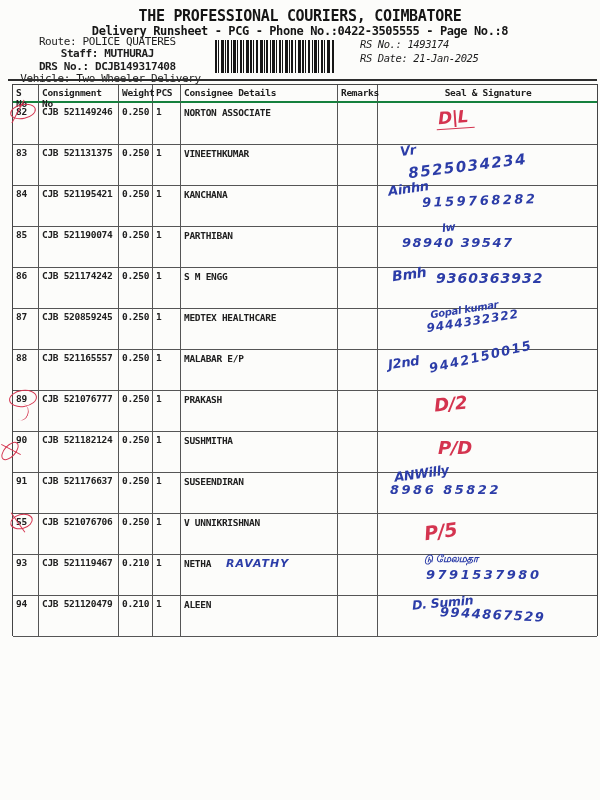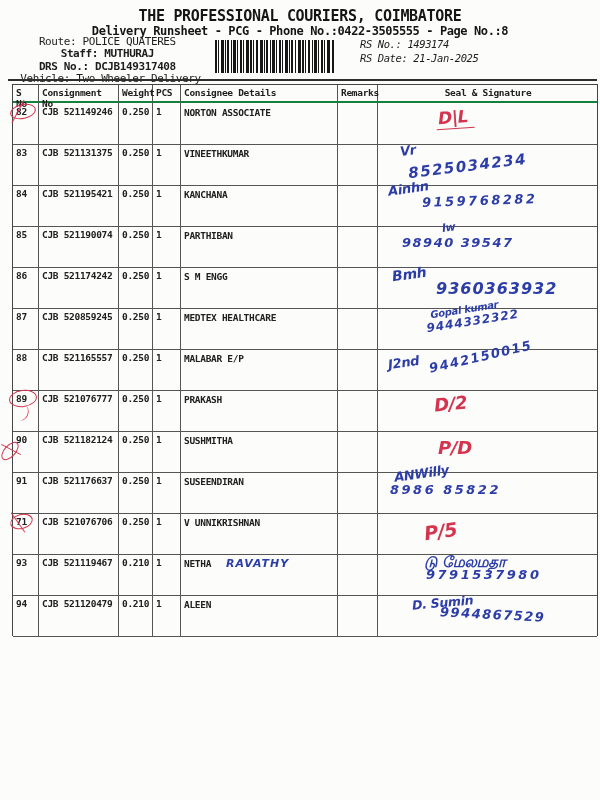--- a/index.html
+++ b/index.html
@@ -46,31 +46,31 @@
         font-size:11px;letter-spacing:1px;margin-left:15px;font-weight:600;}
   
   .row-i0 .sig-red{left:58px;top:4px;transform:rotate(-4deg);border-bottom:1.6px solid #d4344f;padding:0 6px 1px 2px;}
   .row-i1 .sig-sig{left:22px;top:-1px;}
   .row-i1 .sig-phone{left:30px;top:13px;font-size:15px;transform:rotate(-7deg);}
   .row-i2 .sig-sig{left:10px;top:-4px;}
   .row-i2 .sig-phone{left:44px;top:8px;transform:rotate(-2deg);letter-spacing:2.5px;}
   .row-i3 .sig-sig{left:64px;top:-5px;font-size:11px;}
   .row-i3 .sig-phone{left:24px;top:9px;}
   .row-i4 .sig-sig{left:14px;top:-1px;font-size:14px;}
-  .row-i4 .sig-phone{left:58px;top:12px;font-size:16px;letter-spacing:1px;}
+  .row-i4 .sig-phone{left:58px;top:3px;font-size:14px;letter-spacing:1px;}
   .row-i5 .sig-name{left:52px;top:-4px;font-size:10px;transform:rotate(-9deg);}
   .row-i5 .sig-phone{left:48px;top:6px;font-size:12px;transform:rotate(-9deg);letter-spacing:1px;}
   .row-i6 .sig-sig{left:10px;top:6px;}
   .row-i6 .sig-phone{left:50px;top:0;transform:rotate(-13deg);}
   .row-i7 .sig-red{left:56px;top:3px;font-size:18px;transform:rotate(-5deg);}
   .row-i8 .sig-red{left:60px;top:6px;font-size:18px;}
   .row-i9 .sig-sig{left:16px;top:-6px;}
   .row-i9 .sig-phone{left:12px;top:10px;letter-spacing:2.5px;}
   .row-i10 .sig-red{left:46px;top:7px;font-size:19px;transform:rotate(-8deg);}
-  .row-i11 .sig-name{left:46px;top:-1px;font-size:15px;}
+  .row-i11 .sig-name{left:46px;top:-1px;font-size:10px;}
   .row-i11 .sig-phone{left:48px;top:13px;letter-spacing:2.5px;text-align:center;}
   .row-i12 .sig-name{left:34px;top:0;font-size:12.5px;transform:rotate(-5deg);}
   .row-i12 .sig-phone{left:62px;top:12px;transform:rotate(3deg);}
   
   .pen-mark{position:absolute;left:0;top:0;width:26px;height:38px;pointer-events:none;}
   .pen-mark::before,.pen-mark::after{position:absolute;content:none;}
   .pen-mark[data-mark="scribble"]::before{content:"";left:-3px;top:1px;width:24px;height:13px;
       border:1.7px solid #d4344f;border-radius:50%;transform:rotate(-12deg);}
   .pen-mark[data-mark="scribble"]::after{content:"";left:-8px;top:8px;width:26px;
       border-top:1.8px solid #d4344f;transform:rotate(118deg);}
@@ -338,21 +338,21 @@
     <div><span></span></div>
     <div>
 
       <span class="hand blue sig-sig">ANWilly</span>
 
       <span class="hand blue sig-phone">8986 85822</span>
     </div>
   </div>
       <div class="trow tbody-row row-i10">
     <div>
-      <span>71</span>
+      <span>55</span>
       <span class="pen-mark" data-mark="cross"></span>
     </div>
     <div><span>CJB 521076706</span></div>
     <div><span>0.250</span></div>
     <div><span>1</span></div>
     <div>
       <span>V UNNIKRISHNAN</span><span class="hw-inline"></span>
     </div>
     <div><span></span></div>
     <div>

